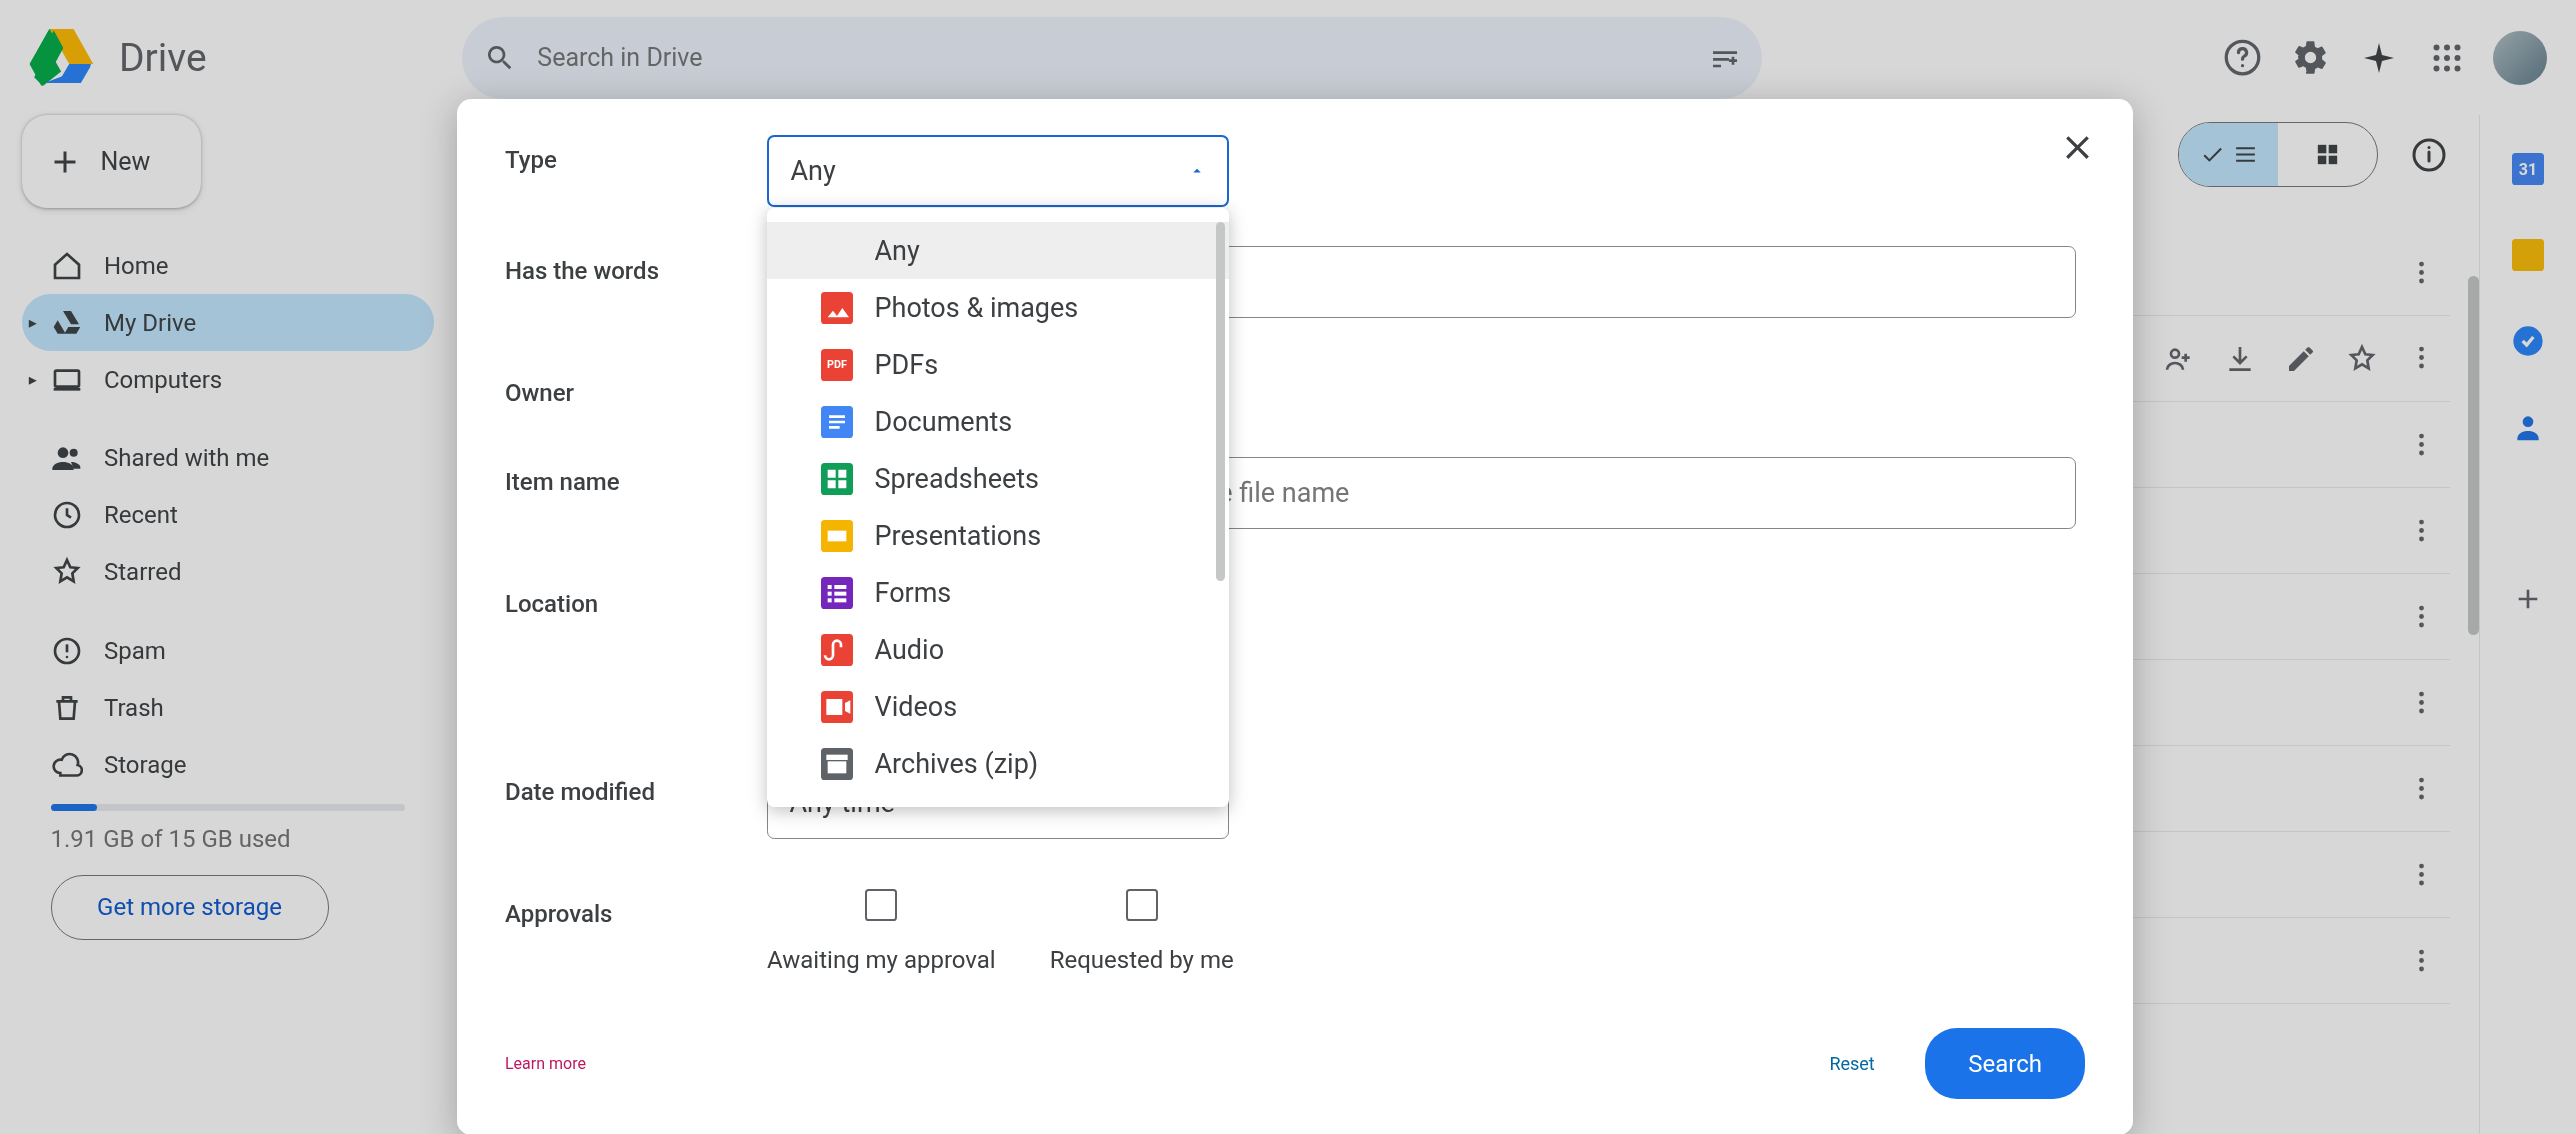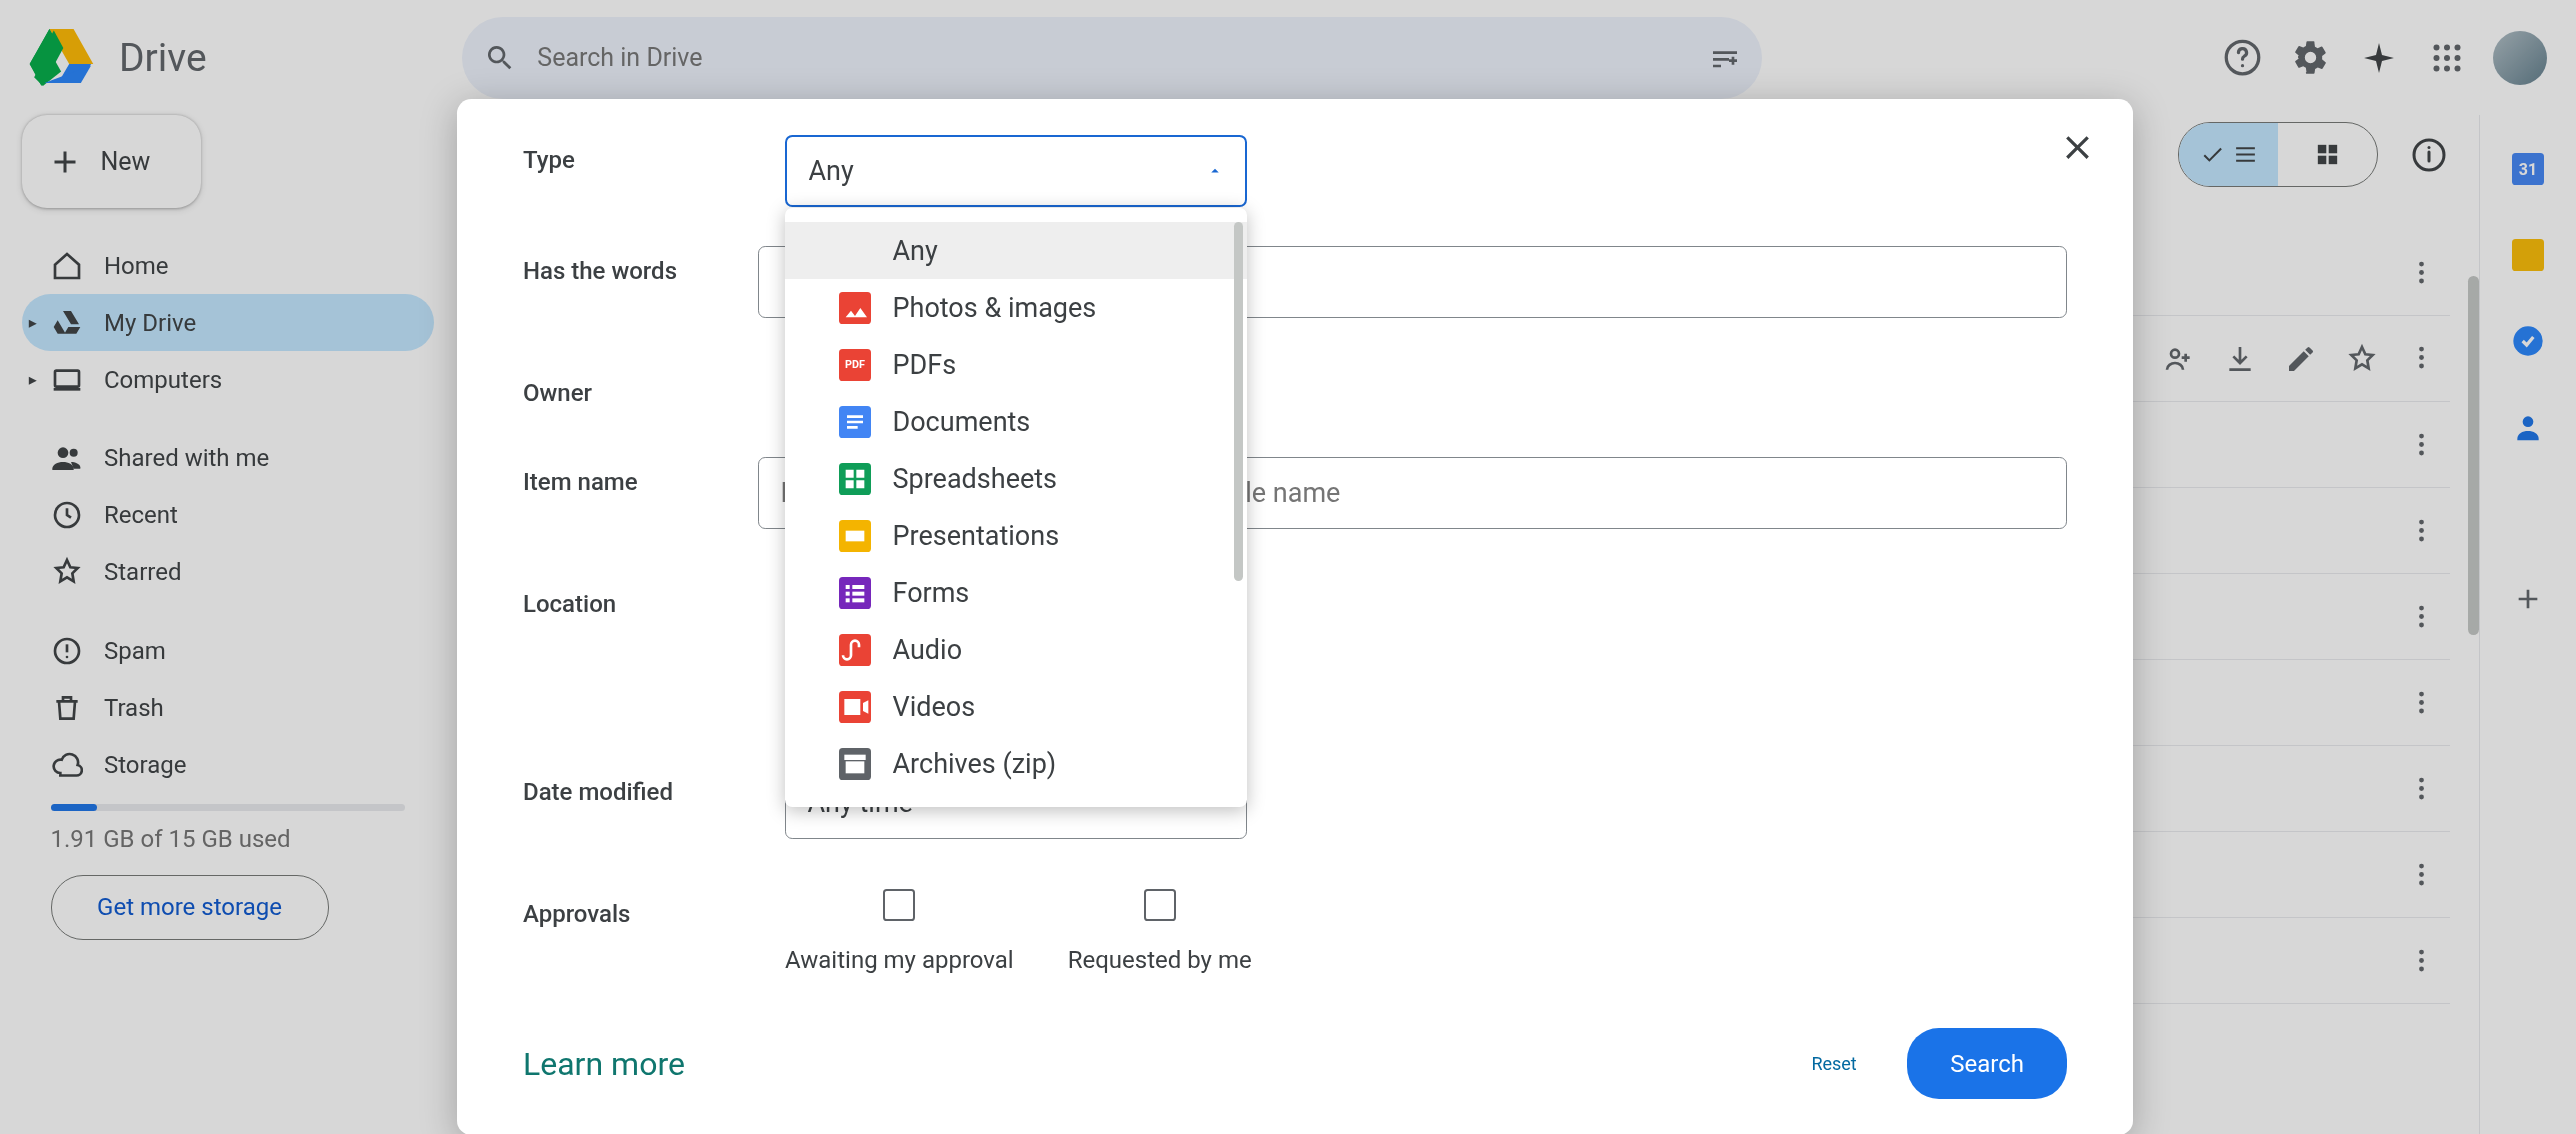--- a/index.html
+++ b/index.html
@@ -39,33 +39,33 @@
 .info-circ { width: 43px; height: 43px; margin-left: 14.3px; display:flex; align-items:center; justify-content:center; }
 .file-row { height: 86px; border-bottom: 0.9px solid #e8eaed; display: flex; align-items: center; justify-content: flex-end; padding-right: 14.3px; gap: 29px; }
 .row-actions { display:flex; gap: 29px; }
 .details-bar { position: absolute; right: 0; top: 161px; width: 10.8px; height: 359px; background: #c4c7c5; border-radius: 5.4px; }
 
 
 .sidepanel { width: 97px; border-left: 0.9px solid #e8eaed; display: flex; flex-direction: column; align-items: center; padding-top: 36px; gap: 50px; }
 .sp-icon { width: 36px; height: 36px; display:flex; align-items:center; justify-content:center; }
 
 
-.modal { position: absolute; left: 457px; top: 99px; width: 1676px; height: 1036px; background: #fff; border-radius: 14.3px; z-index: 100; box-shadow: 0 7.2px 36px rgba(0,0,0,.25); padding: 36px 66px; display: flex; flex-direction: column; }
+.modal { position: absolute; left: 457px; top: 99px; width: 1676px; height: 1036px; background: #fff; border-radius: 14.3px; z-index: 100; box-shadow: 0 7.2px 36px rgba(0,0,0,.25); padding: 36px 48px; display: flex; flex-direction: column; }
 .modal-close { position: absolute; right: 36px; top: 29px; font-size: 43px; cursor: pointer; color: #3c4043; line-height: 1; }
 .form-row { display: flex; align-items: flex-start; margin-bottom: 50px; position: relative; }
 .form-label { width: 262px; font-size: 24px; font-weight: 500; color: #3c4043; padding-top: 10.8px; }
 .form-field { flex: 1; }
 .select-box { width: 462px; height: 72px; border: 2.7px solid #1967d2; border-radius: 7.2px; display: flex; align-items: center; padding: 0 21.5px; font-size: 27px; color: #3c4043; justify-content: space-between; }
 .select-box.plain { border: 0.9px solid #80868b; }
 .text-input { width: 1309px; height: 72px; border: 0.9px solid #80868b; border-radius: 7.2px; padding: 0 21.5px; font-size: 27px; }
 .check-row { display: flex; align-items: center; gap: 54px; }
 .check { display: flex; align-items: center; gap: 25px; font-size: 24px; color: #3c4043; flex-direction: column; }
 .check-box { width: 32px; height: 32px; border: 2.7px solid #5f6368; border-radius: 3.6px; }
 .modal-footer { margin-top: auto; display: flex; align-items: center; }
-.learn-more { color: #0f766e; font-size: 32px; }
+.learn-more { color: #be185d; font-size: 16px; }
 .reset-btn { margin-left: auto; font-size: 18px; color: #0369a1; padding: 18px 29px; }
 .search-btn { margin-left: 21.5px; font-size: 24px; color: #fff; background: #1a73e8; padding: 21.5px 43px; border-radius: 32px; }
 
 
 .dropdown { position: absolute; left: 262px; top: 73px; width: 462px; background: #fff; border-radius: 7.2px; box-shadow: 0 3.6px 18px rgba(0,0,0,.25); padding: 14.3px 0; z-index: 200; }
 .dropdown .scrollbar { position:absolute; right:3.6px; top:14.3px; width:9px; height:359px; background:#c4c7c5; border-radius:4.5px; }
 .dd-item { height: 57px; display: flex; align-items: center; gap: 21.5px; padding: 0 32px 0 54px; font-size: 27px; color: #3c4043; cursor: pointer; }
 .dd-item.hover { background: #eeeeee; }
 .dd-icon { width: 32px; height: 32px; border-radius: 3.6px; flex:none; }
 </style>

